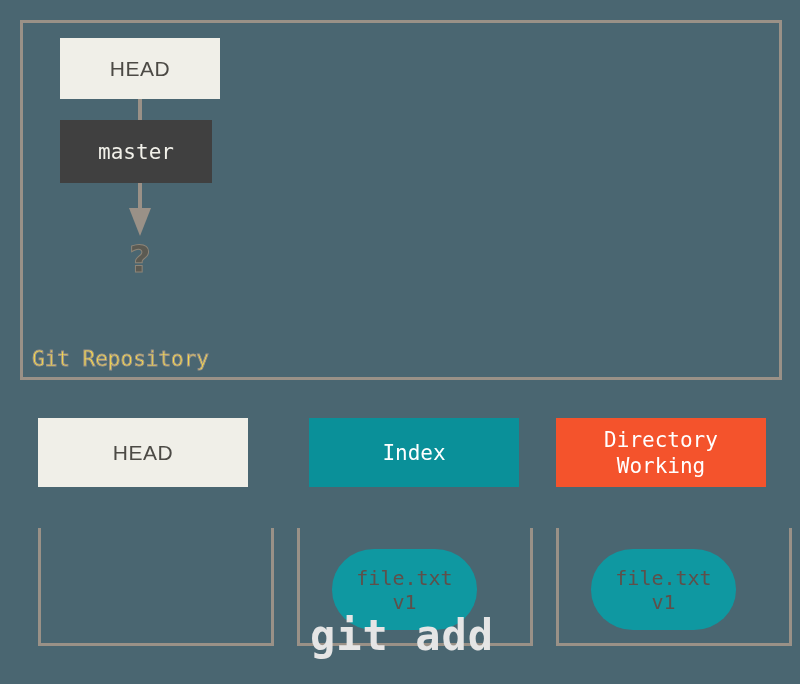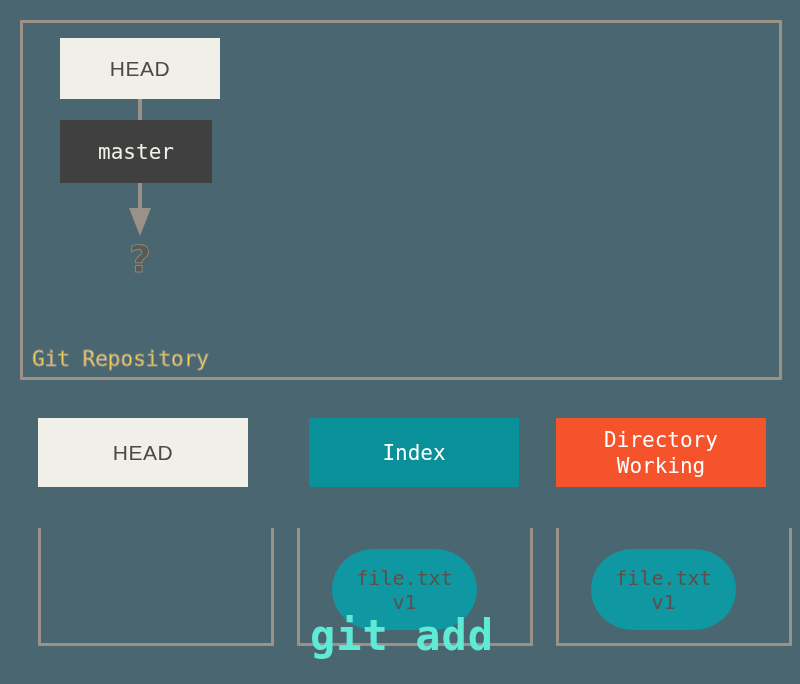--- a/index.html
+++ b/index.html
@@ -208,21 +208,21 @@
   .command-caption {
     position: absolute;
     left: 297px;
     top: 613px;
     width: 210px;
     text-align: center;
     font-family: "DejaVu Sans Mono", monospace;
     font-weight: 700;
     font-size: 42px;
     line-height: 46px;
-    color: #5eead4;
+    color: #e5e5e5;
     letter-spacing: 1px;
   }
 </style>
 </head>
 <body>
 
 <div class="stage">
 
   <div class="repo-frame"></div>
   <div class="repo-label">Git Repository</div>

